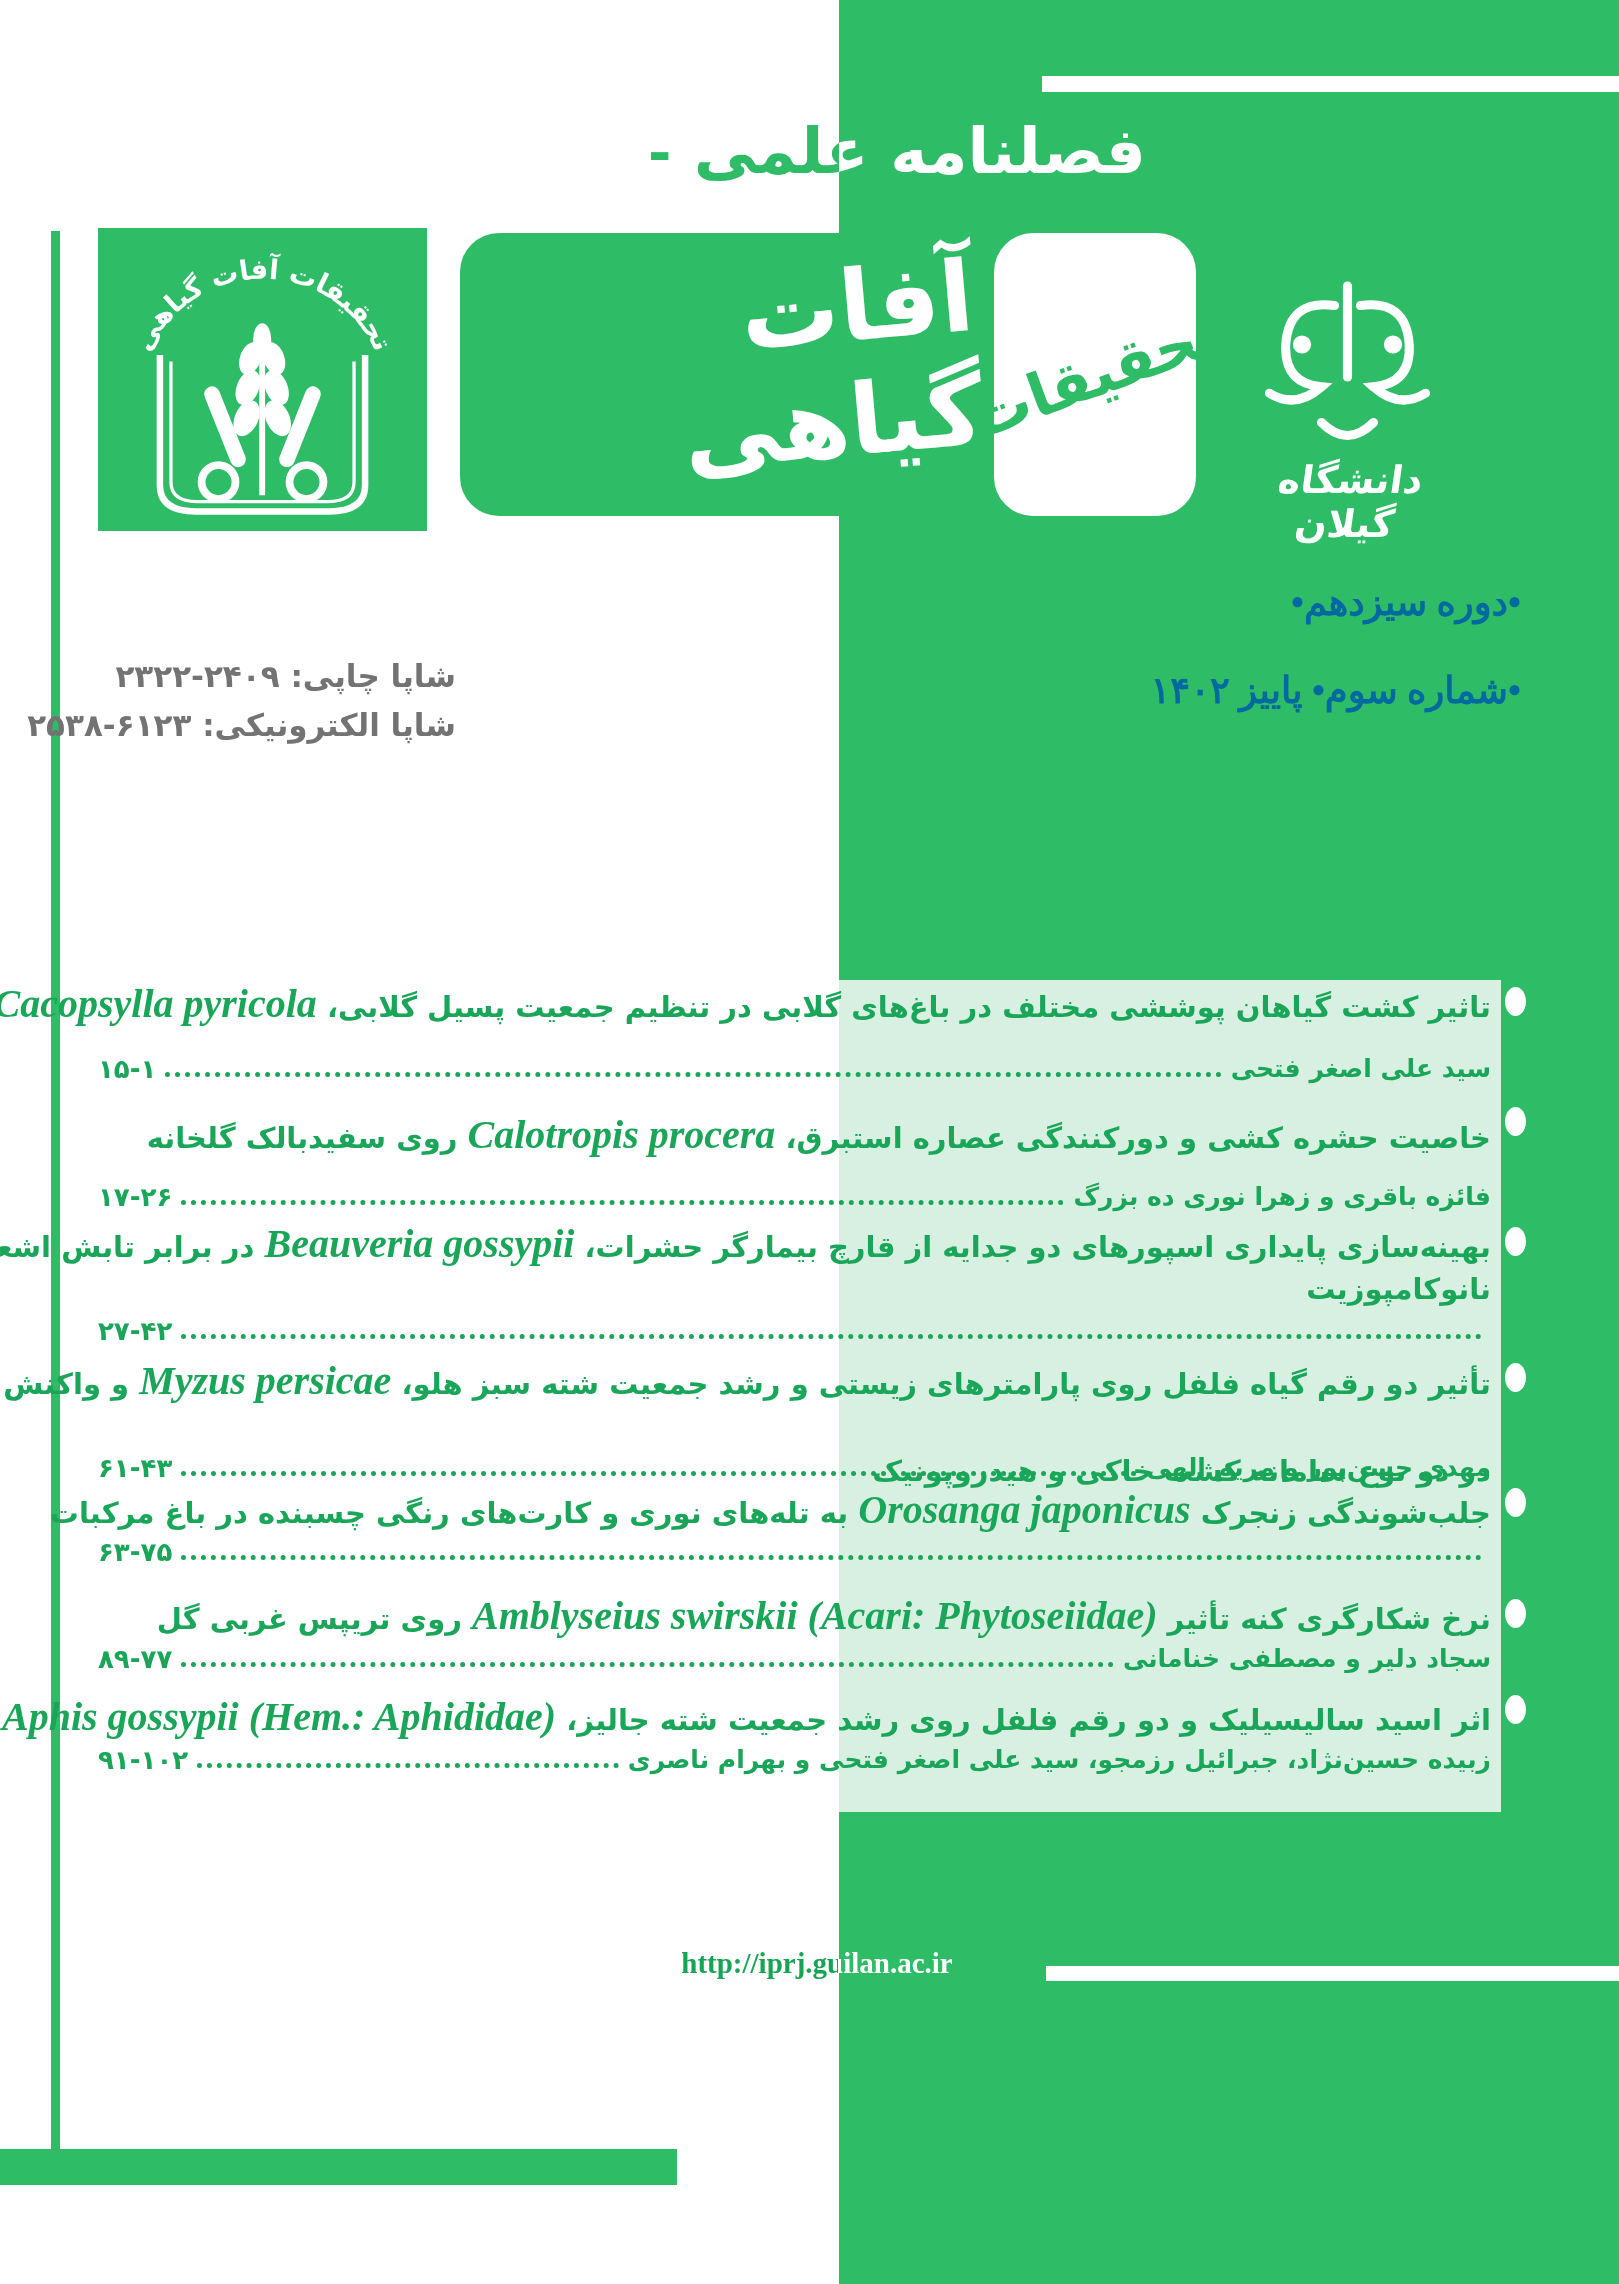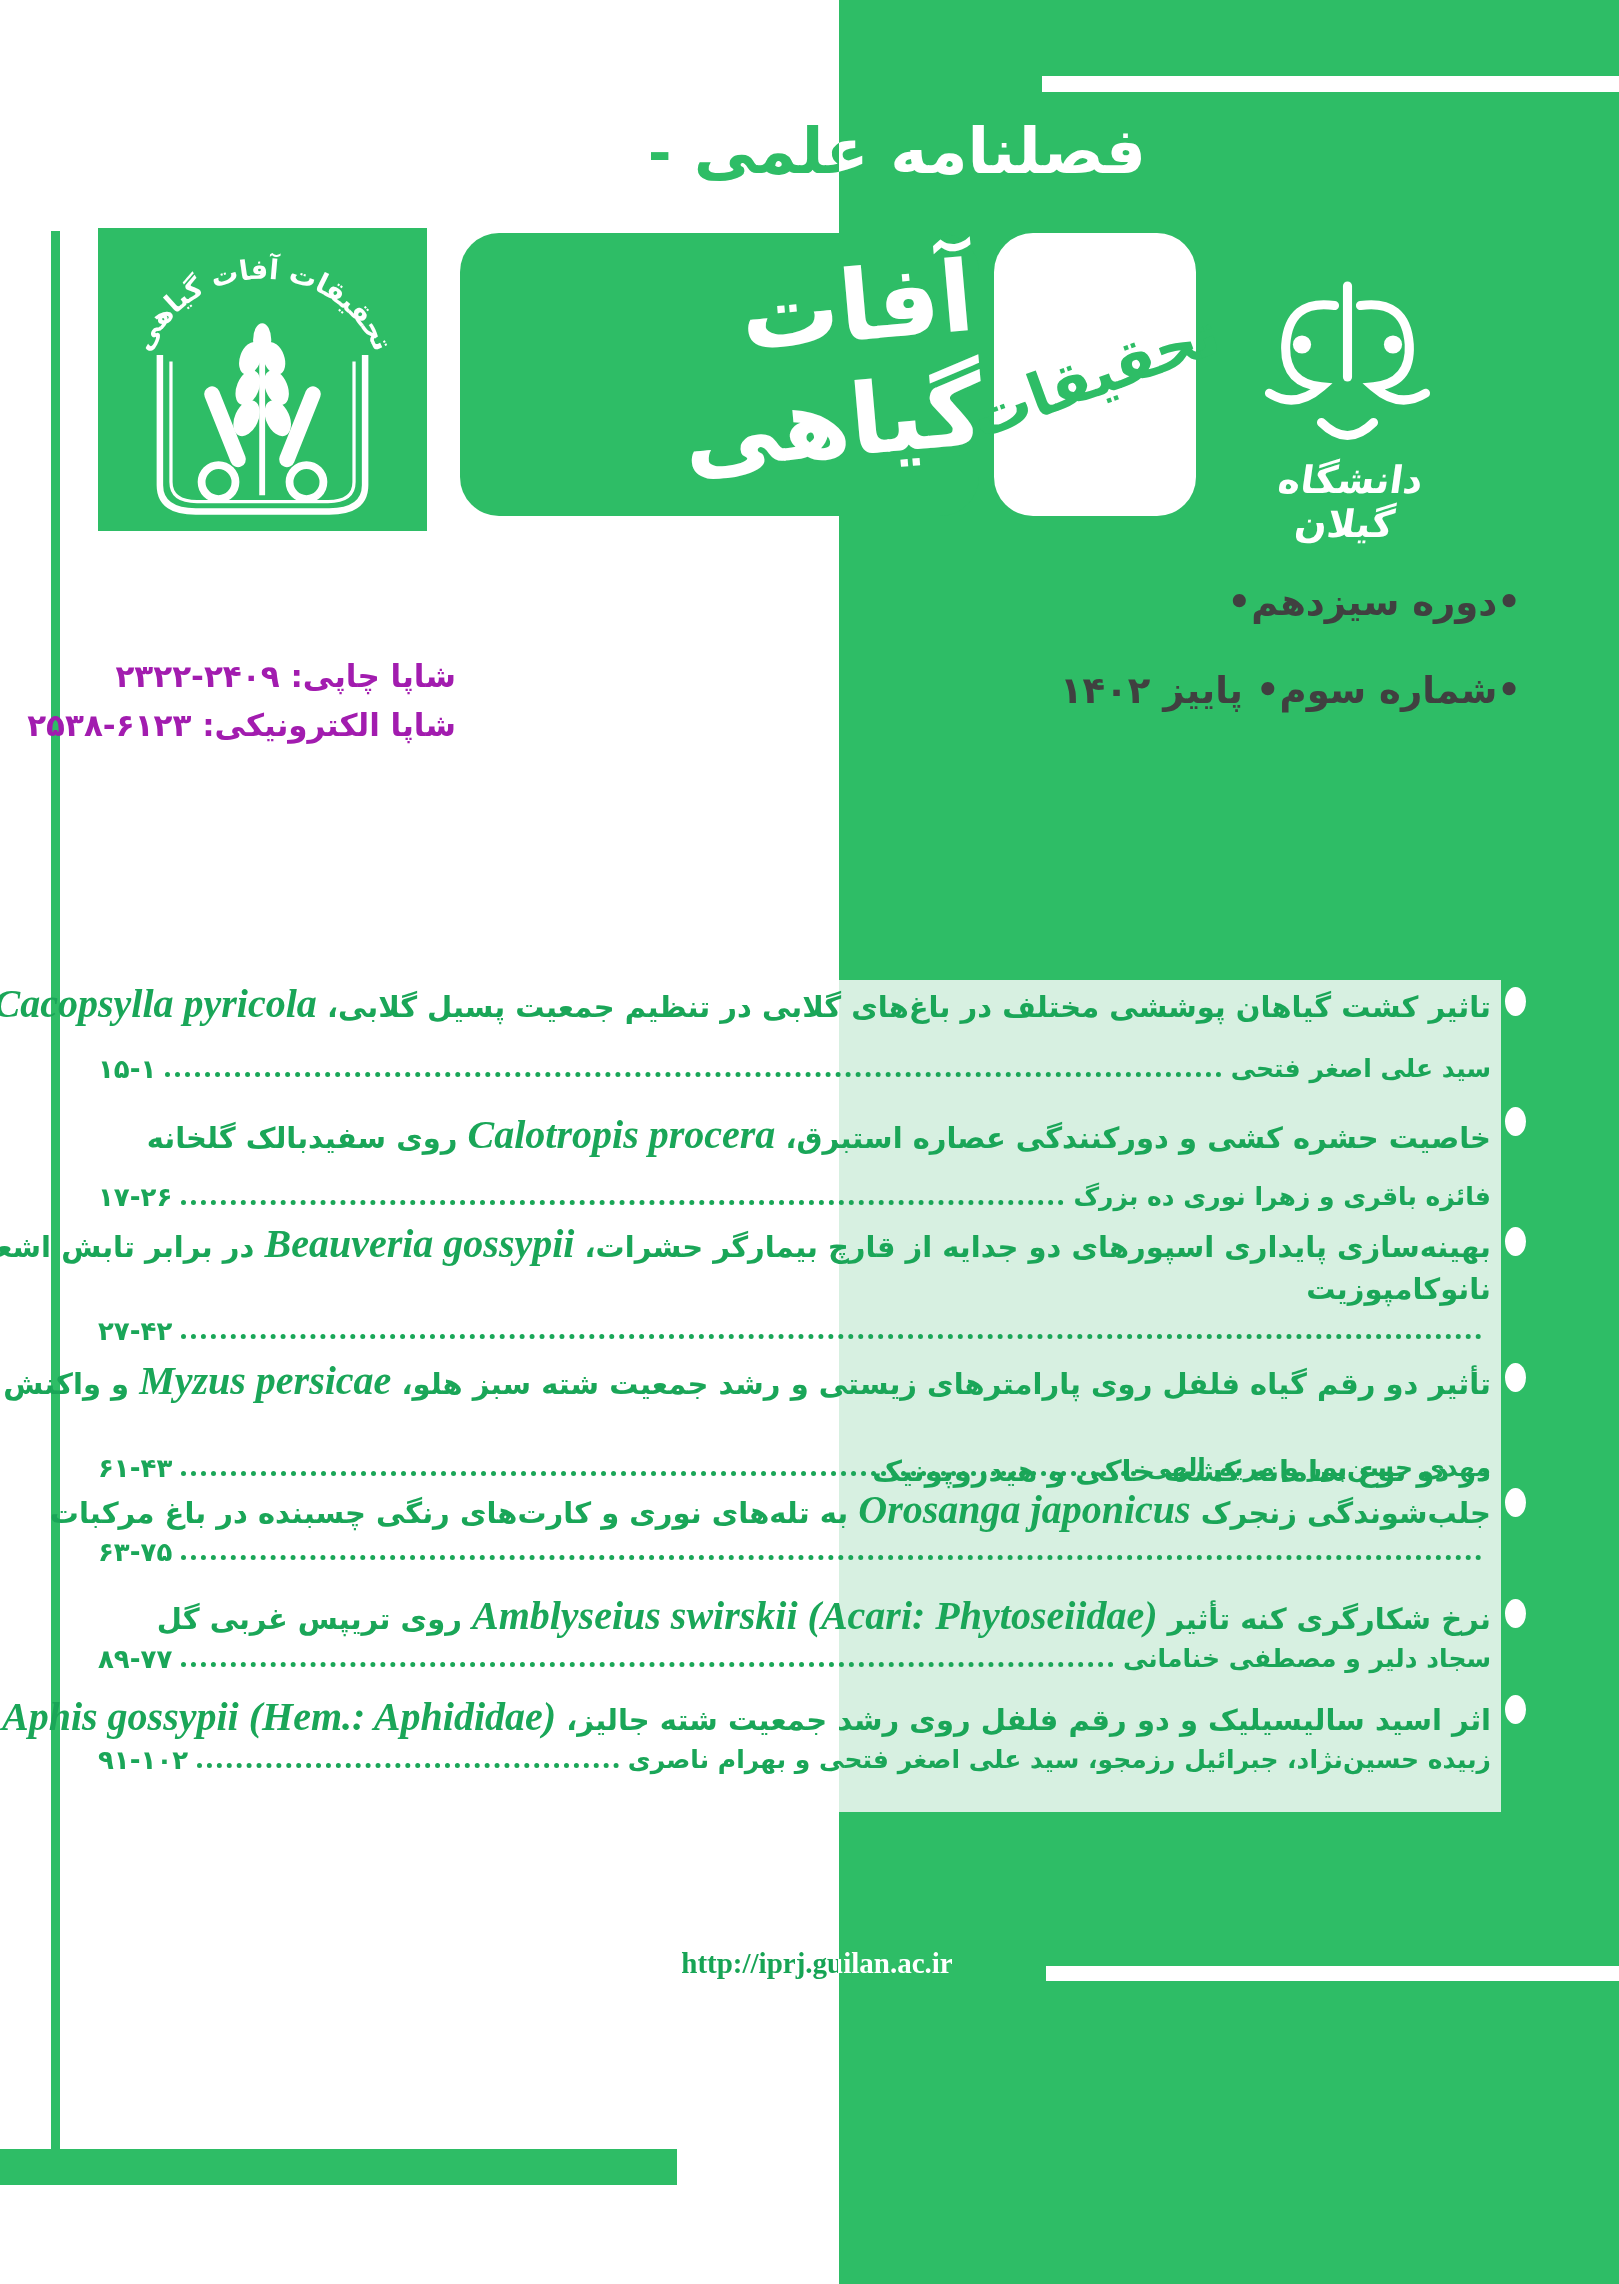--- a/index.html
+++ b/index.html
@@ -31,27 +31,27 @@
     display:flex;align-items:center;justify-content:center;}
   #cal-green .word{color:#fff;font-size:98px;font-weight:bold;transform:rotate(-5deg);direction:rtl;}
   #cal-white{left:994px;top:233px;width:202px;height:283px;background:#ffffff;border-radius:39px;
     display:flex;align-items:center;justify-content:center;}
   #cal-white .word{color:#2ebd66;font-size:60px;font-weight:bold;transform:rotate(-20deg);direction:rtl;}
   
   #guilan{left:1224px;top:260px;width:247px;height:286px;}
   #guilan-name{position:absolute;left:0;right:0;bottom:0;text-align:center;color:#fff;
     font-size:38px;font-weight:bold;direction:rtl;transform:skewX(-8deg);}
   
-  .issue-line{left:977px;width:544px;color:#404040;font-weight:bold;font-size:37px;
-    direction:rtl;text-align:right;white-space:nowrap;}
+  .issue-line{left:977px;width:544px;color:#0369a1;font-weight:bold;font-size:37px;
+    direction:rtl;text-align:right;white-space:nowrap;font-family:Liberation Serif, serif;}
   #volume-line{top:581px;}
   #issue-line{top:669px;}
   
   #issn{left:65px;top:652px;width:391px;direction:rtl;text-align:right;
-    color:#a21caf;font-weight:bold;font-size:31px;line-height:49px;white-space:nowrap;}
+    color:#737373;font-weight:bold;font-size:31px;line-height:49px;white-space:nowrap;}
   
   .toc-title{left:98px;width:1393px;direction:rtl;text-align:right;color:#1aa658;
     font-weight:bold;font-size:29px;line-height:39px;white-space:nowrap;}
   .toc-title .lat{font-family:"Liberation Serif","DejaVu Serif",serif;font-style:italic;
     font-weight:bold;font-size:40px;}
   .toc-authors{left:98px;width:1393px;direction:rtl;display:flex;align-items:flex-end;
     color:#1aa658;font-weight:bold;font-size:25px;line-height:34px;white-space:nowrap;}
   .toc-leader{flex:1 1 auto;border-bottom:5.2px dotted #1aa658;margin:0 9px 9px 9px;height:0;}
   .toc-pages{font-size:26px;}
   .toc-bullet{left:1505px;width:21px;height:29px;background:#ffffff;border-radius:50%;}

